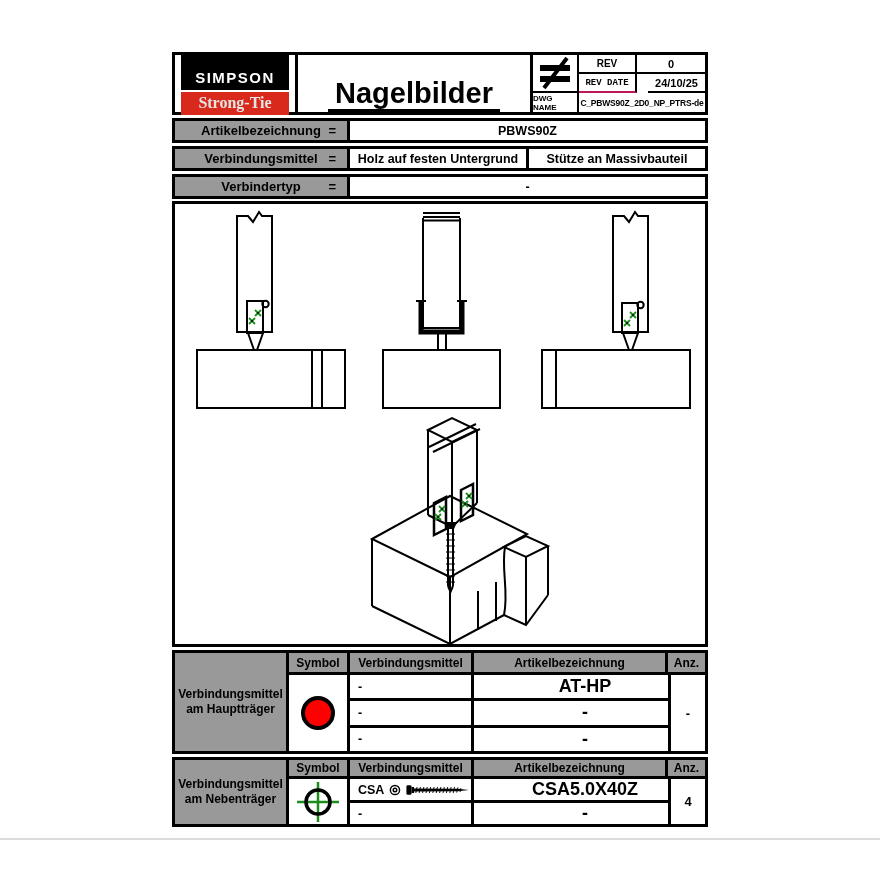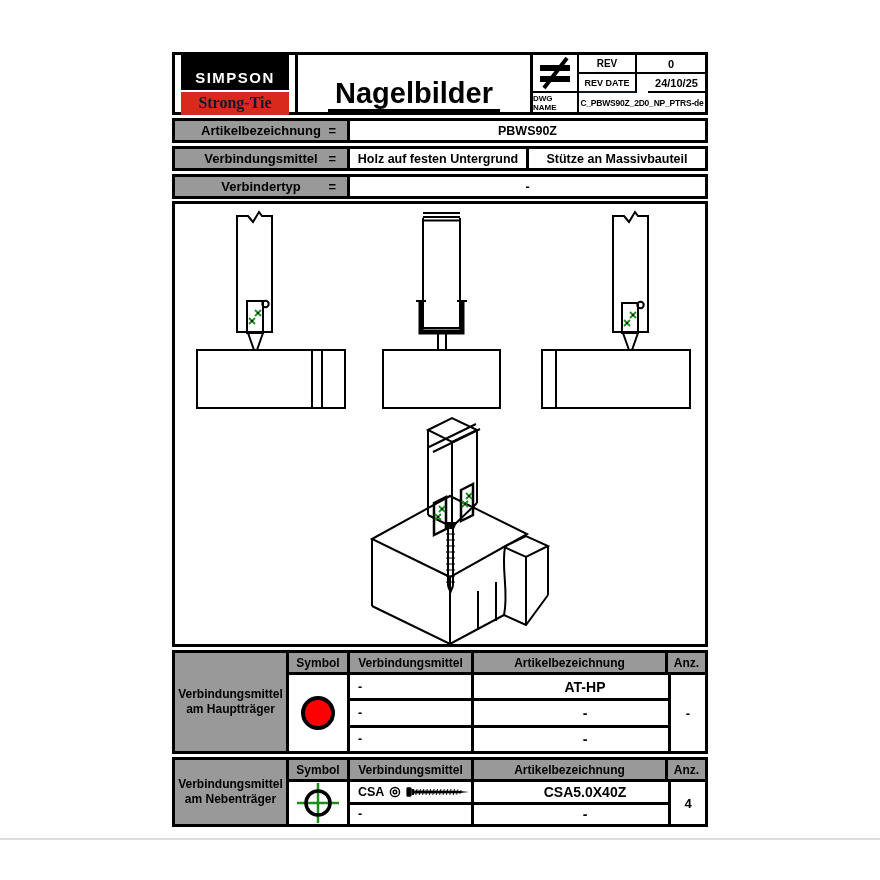--- a/index.html
+++ b/index.html
@@ -4,29 +4,29 @@
 <style>
   * { box-sizing: border-box; margin: 0; padding: 0; }
   html,body { width:880px; height:880px; background:#fff; font-family:"Liberation Sans", sans-serif; color:#000; }
   #page { position:relative; width:880px; height:880px; background:#fff; overflow:hidden; }
   #sheet { position:absolute; left:172px; top:52px; width:536px; }
 
   
   .header-box { height:63px; border:3px solid #000; display:flex; background:#fff; }
   .logo-cell { width:123px; border-right:3px solid #000; display:flex; flex-direction:column; justify-content:center; gap:2px; padding:3px 6px; }
   .logo-black { background:#000; color:#fff; font-weight:bold; font-size:15px; letter-spacing:1.5px; text-align:center; padding:17px 0 4px; }
-  .logo-red { background:#d9291c; color:#0f172a; font-family:"Liberation Serif", serif; font-weight:bold; font-size:16px; text-align:center; padding:2px 0 3px; }
+  .logo-red { background:#d9291c; color:#e5e5e5; font-family:"Liberation Serif", serif; font-weight:bold; font-size:16px; text-align:center; padding:2px 0 3px; }
   .title-cell { flex:1; display:flex; align-items:flex-end; justify-content:center; border-right:3px solid #000; }
   .sheet-title { font-size:29px; font-weight:bold; border-bottom:3px solid #000; padding:0 7px 1px; line-height:1.05; }
   .rev-block { width:172px; display:grid; grid-template-columns:46px 58px 1fr; grid-template-rows:1fr 1fr 1fr; font-weight:bold; }
   .rev-block > div { display:flex; align-items:center; justify-content:center; }
   .neq-cell { grid-column:1; grid-row:1/3; border-right:2px solid #000; border-bottom:2px solid #000; }
   .rev-label  { grid-column:2; grid-row:1; font-size:10px; border-right:2px solid #000; border-bottom:2px solid #000; }
   .rev-value  { grid-column:3; grid-row:1; font-size:11px; border-bottom:2px solid #000; }
-  .revdate-label { grid-column:2; grid-row:2; font-size:9px;  border-right:2px solid #000; border-bottom:2px solid #0f172a; }
+  .revdate-label { grid-column:2; grid-row:2; font-size:9px;  border-right:2px solid #000; border-bottom:2px solid #be185d;font-family:Liberation Mono, monospace; }
   .revdate-value { grid-column:3; grid-row:2; font-size:11px; border-bottom:2px solid #000;margin-left:11px; }
   .dwg-label { grid-column:1; grid-row:3; font-size:8px; border-right:2px solid #000; }
   .dwg-value { grid-column:2/4; grid-row:3; font-size:8.5px; letter-spacing:-0.2px; white-space:nowrap; }
 
   
   .info-row { margin-top:3px; height:25px; border:3px solid #000; display:flex; background:#fff; }
   .info-label { width:175px; background:#999; border-right:3px solid #000; position:relative; display:flex; align-items:center; justify-content:center; font-weight:bold; font-size:13px; }
   .info-label .eq { position:absolute; right:11px; }
   .info-values { flex:1; display:flex; }
   .info-value { flex:1; display:flex; align-items:center; justify-content:center; font-weight:bold; font-size:12.5px; }
@@ -44,21 +44,21 @@
   .th-symbol { width:61px; border-right:3px solid #000; }
   .th-vm { width:124px; border-right:3px solid #000; }
   .th-art { flex:1; border-right:3px solid #000; }
   .th-anz { width:37px; }
   .t-body { flex:1; display:flex; }
   .symbol-cell { width:61px; border-right:3px solid #000; display:flex; align-items:center; justify-content:center; }
   .rows-col { flex:1; display:flex; flex-direction:column; }
   .t-row { flex:1; display:flex; border-bottom:3px solid #000; }
   .t-row:last-child { border-bottom:none; }
   .vm-cell { width:124px; border-right:3px solid #000; display:flex; align-items:center; gap:5px; padding-left:8px; font-weight:bold; font-size:12.5px; }
-  .art-cell { flex:1; display:flex; align-items:center; justify-content:center; font-weight:bold; font-size:14px;padding-left:28px; }
+  .art-cell { flex:1; display:flex; align-items:center; justify-content:center; font-weight:bold; font-size:18px;padding-left:28px; }
   .anz-cell { width:37px; border-left:3px solid #000; display:flex; align-items:center; justify-content:center; font-weight:bold; font-size:13px; }
 
   .red-dot { width:34px; height:34px; border-radius:50%; background:#ff0000; border:4px solid #000; }
 
   .page-edge-line { position:absolute; left:0; top:838px; width:880px; height:2px; background:#dcdcdc; }
 </style>
 </head>
 <body>
 
 <div id="page">

